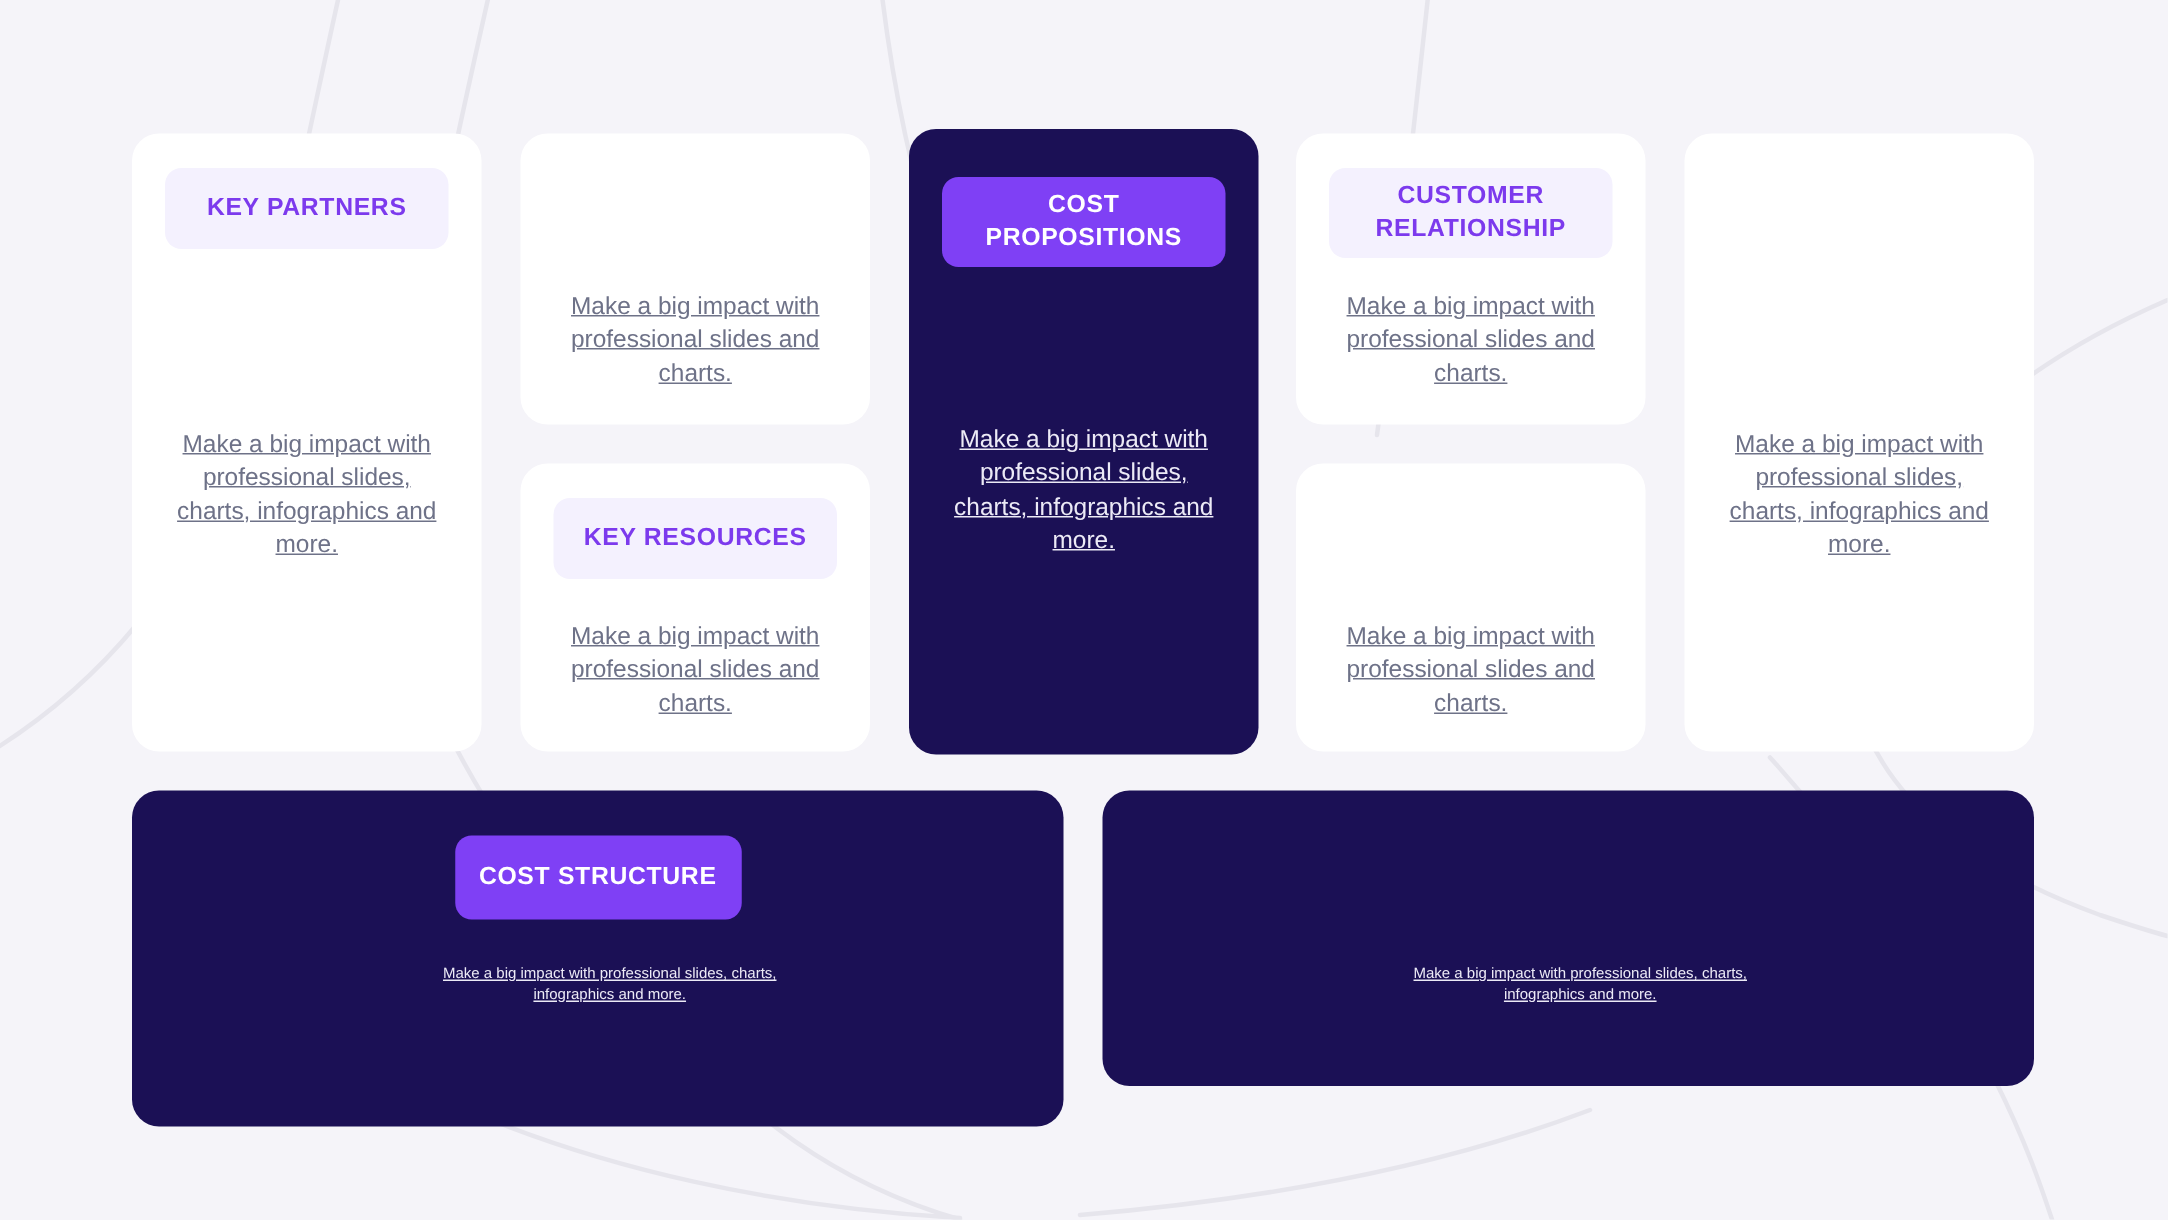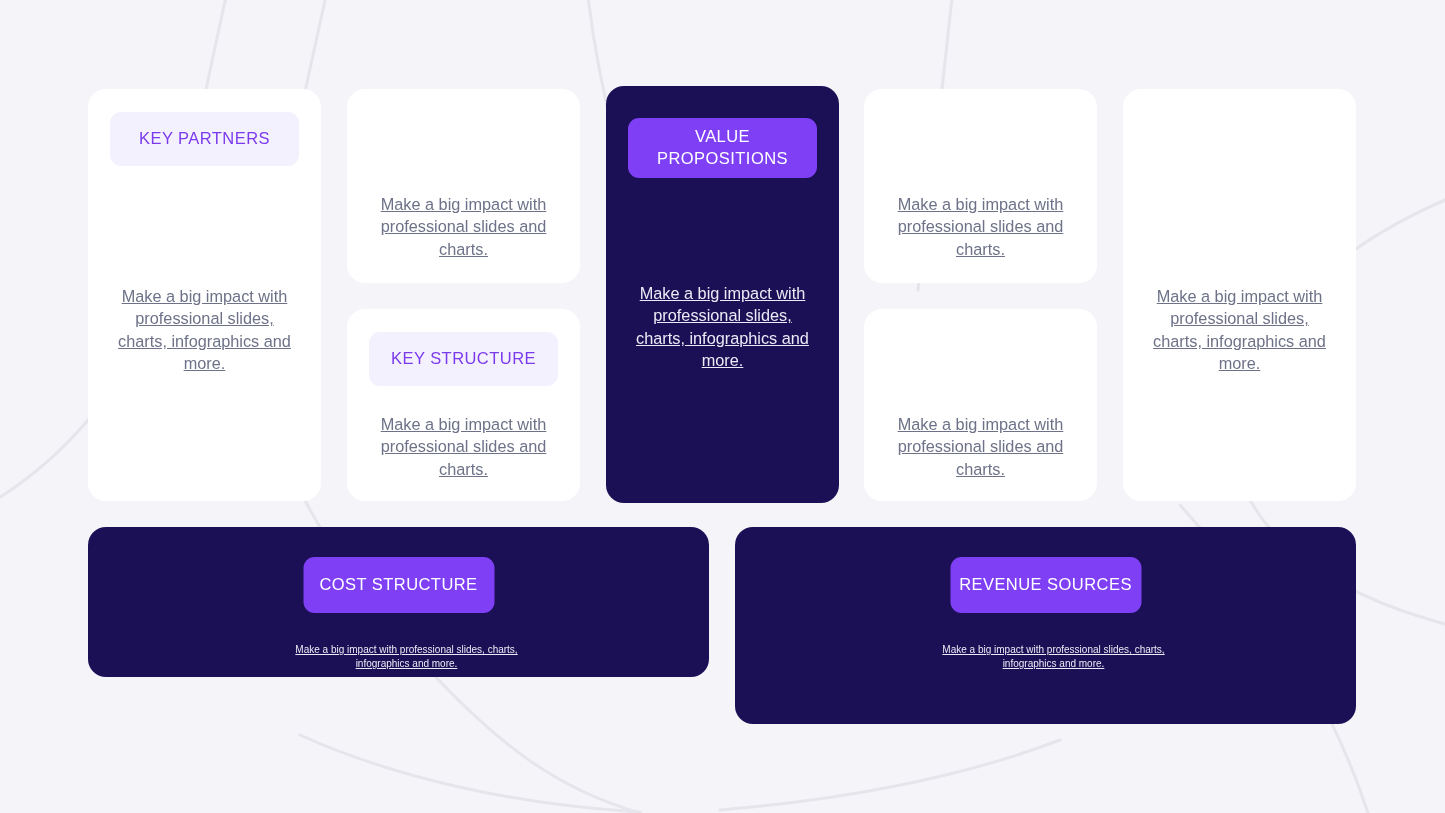--- a/index.html
+++ b/index.html
@@ -50,21 +50,21 @@
   .pill {
     position: absolute;
     left: 22px;
     right: 22px;
     top: 23px;
     min-height: 54px;
     border-radius: 11px;
     background: #f4f1fe;
     color: #7c3aed;
     font-size: 16.5px;
-    font-weight: 400;
+    font-weight: 700;
     letter-spacing: 0.45px;
     line-height: 1.33;
     text-align: center;
     display: flex;
     align-items: center;
     justify-content: center;
     padding: 8px 6px;
   }
 
   .pill.solid {
@@ -133,21 +133,21 @@
     border-radius: 11px;
   }
 
   .banner .body-text {
     left: 40px;
     right: 24px;
     top: 116px;
     font-size: 10px;
   }
 
-  #banner-cost-structure   { left: 88px;  top: 527px; width: 621px; height: 150px; }
+  #banner-cost-structure   { left: 88px;  top: 527px; width: 621px; height: 224px; }
   #banner-revenue-sources  { left: 735px; top: 527px; width: 621px; height: 197px; }
 </style>
 </head>
 <body>
 
 <svg id="bg-decor" viewBox="0 0 1445 813" fill="none" xmlns="http://www.w3.org/2000/svg">
   <g stroke="#e6e5ec" stroke-width="3" fill="none" stroke-linecap="round">
     <path d="M232 -30 C 205 90, 190 170, 168 262 C 140 380, 60 470, -40 520"></path>
     <path d="M332 -30 C 300 110, 282 200, 262 300 C 238 420, 330 560, 420 660 C 500 748, 560 790, 640 813"></path>
     <path d="M585 -30 C 600 120, 640 240, 700 330"></path>
@@ -169,36 +169,38 @@
 more.</div>
   </div>
 
   <div class="card" id="card-key-activities">
     <div class="body-text">Make a big impact with
 professional slides and
 charts.</div>
   </div>
 
   <div class="card" id="card-key-resources">
-    <div class="pill">KEY STRUCTURE</div>
+    <div class="pill">KEY RESOURCES</div>
     <div class="body-text">Make a big impact with
 professional slides and
 charts.</div>
   </div>
 
   <div class="card dark" id="card-value-propositions">
-    <div class="pill solid">VALUE
+    <div class="pill solid">COST
 PROPOSITIONS</div>
     <div class="body-text light">Make a big impact with
 professional slides,
 charts, infographics and
 more.</div>
   </div>
 
   <div class="card" id="card-customer-relationship">
+    <div class="pill">CUSTOMER
+RELATIONSHIP</div>
     <div class="body-text">Make a big impact with
 professional slides and
 charts.</div>
   </div>
 
   <div class="card" id="card-channels">
     <div class="body-text">Make a big impact with
 professional slides and
 charts.</div>
   </div>
@@ -210,19 +212,17 @@
 more.</div>
   </div>
 
   <div class="banner" id="banner-cost-structure">
     <div class="pill solid">COST STRUCTURE</div>
     <div class="body-text light">Make a big impact with professional slides, charts,
 infographics and more.</div>
   </div>
 
   <div class="banner" id="banner-revenue-sources">
-    <div class="pill solid">REVENUE
-SOURCES</div>
     <div class="body-text light">Make a big impact with professional slides, charts,
 infographics and more.</div>
   </div>
 
 </div>
 
 </body></html>

